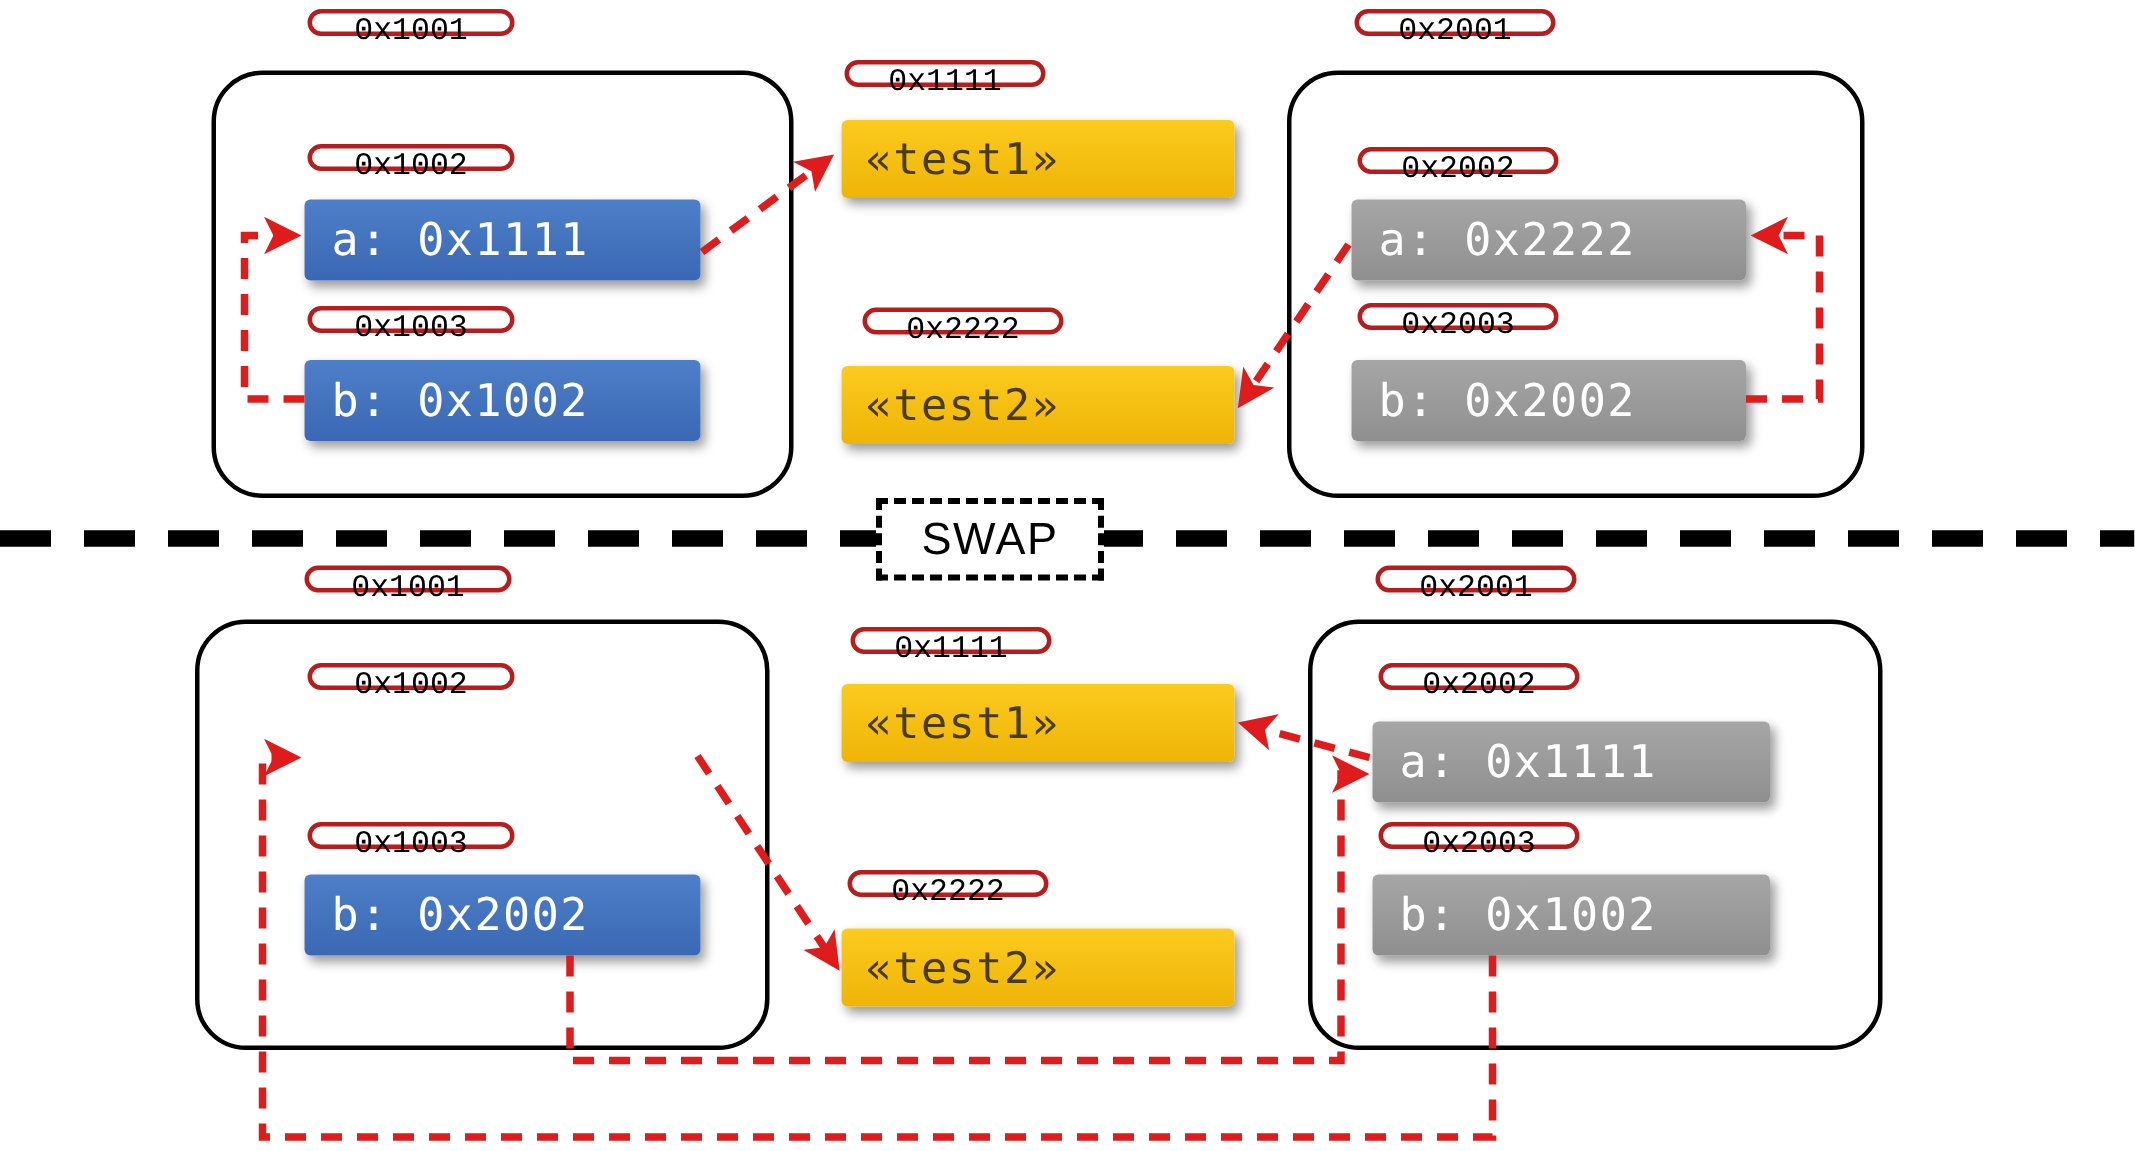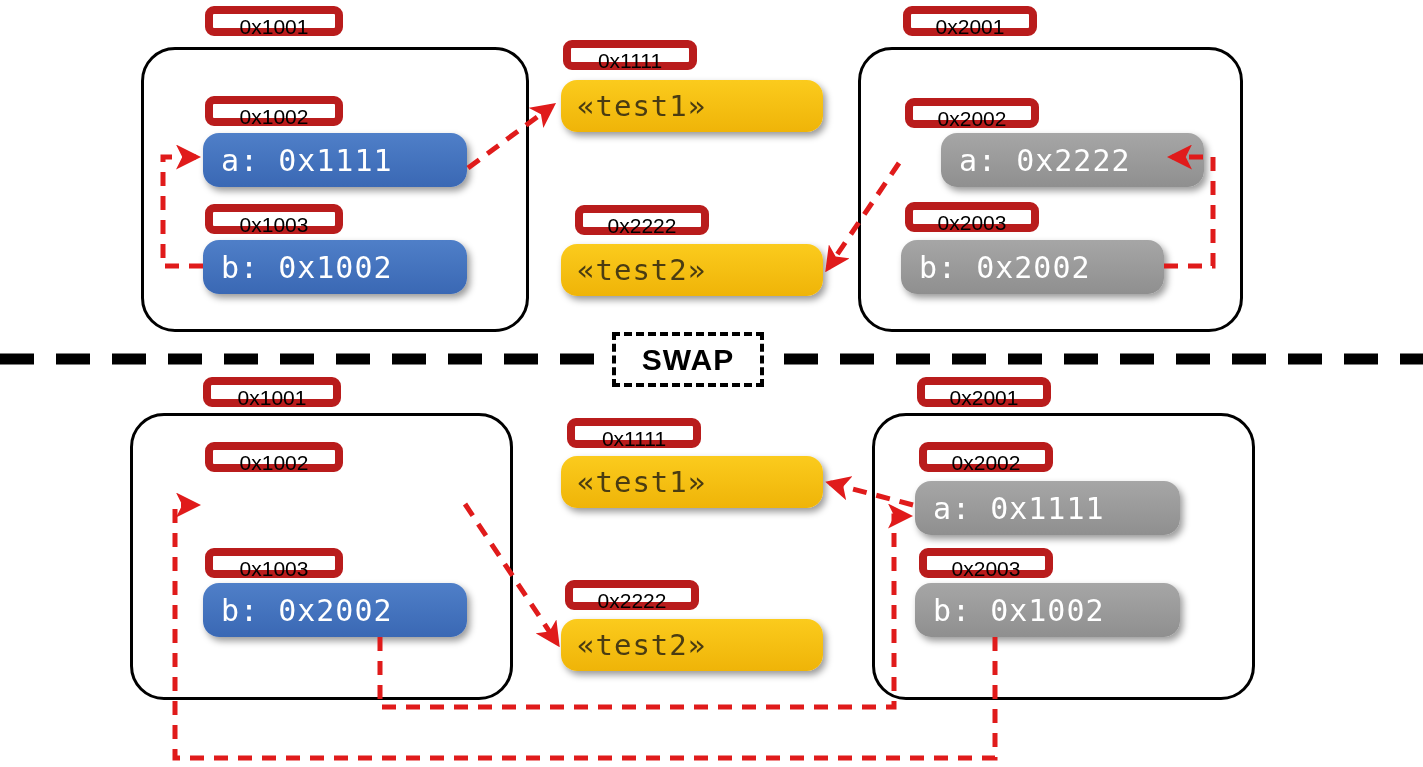--- a/index.html
+++ b/index.html
@@ -5,27 +5,27 @@
   html,body{margin:0;padding:0;background:#fff;}
   body{width:1423px;height:767px;position:relative;overflow:hidden;
        font-family:"DejaVu Sans Mono",monospace;}
   #stage{position:absolute;inset:0;width:1423px;height:767px;}
 
   
   .container{position:absolute;border:3px solid #000;border-radius:34px;
              background:#fff;box-sizing:border-box;}
 
   
-  .addr{position:absolute;border:8px solid #b91c1c;border-radius:9px;background:#fff;
-        height:30px;line-height:26px;text-align:center;box-sizing:border-box;
+  .addr{position:absolute;border:3px solid #b91c1c;border-radius:9px;background:#fff;
+        height:18px;line-height:26px;text-align:center;box-sizing:border-box;
         font-size:21px;color:#000;letter-spacing:0px;z-index:6;
-        font-family:Liberation Sans, sans-serif;}
+        font-family:Liberation Mono, monospace;}
 
   
-  .slot{position:absolute;border-radius:16px;box-sizing:border-box;
+  .slot{position:absolute;border-radius:4px;box-sizing:border-box;
         display:flex;align-items:center;z-index:5;
         font-size:30px;letter-spacing:1px;white-space:pre;
         box-shadow:3px 4px 7px rgba(0,0,0,0.40);
         font-family:"DejaVu Sans Mono",monospace;}
   .slot.blue{background:linear-gradient(180deg,#4f7fc8 0%,#3a68b4 100%);color:#fff;
              padding-left:18px;}
   .slot.gray{background:linear-gradient(180deg,#a6a6a6 0%,#8f8f8f 100%);color:#fff;
              padding-left:18px;}
   .slot.yellow{background:linear-gradient(180deg,#fbcb1d 0%,#efb408 100%);color:#4a3c12;
                padding-left:16px;font-size:29px;}
@@ -57,26 +57,26 @@
   <div class="addr" style="left:563px;top:40px;width:134px;">0x1111</div>
   <div class="slot yellow" style="left:561px;top:80px;width:262px;height:52px;">«test1»</div>
 
   <div class="addr" style="left:575px;top:205px;width:134px;">0x2222</div>
   <div class="slot yellow" style="left:561px;top:244px;width:262px;height:52px;">«test2»</div>
 
   <div class="addr" style="left:903px;top:6px;width:134px;">0x2001</div>
   <div class="container" style="left:858px;top:47px;width:385px;height:285px;"></div>
 
   <div class="addr" style="left:905px;top:98px;width:134px;">0x2002</div>
-  <div class="slot gray" style="left:901px;top:133px;width:263px;height:54px;margin-left:40px;">a: 0x2222</div>
+  <div class="slot gray" style="left:901px;top:133px;width:263px;height:54px;">a: 0x2222</div>
 
   <div class="addr" style="left:905px;top:202px;width:134px;">0x2003</div>
   <div class="slot gray" style="left:901px;top:240px;width:263px;height:54px;">b: 0x2002</div>
 
-  <div class="swap-badge" style="left:612px;top:332px;width:152px;height:55px;font-weight:bold;">SWAP</div>
+  <div class="swap-badge" style="left:584px;top:332px;width:152px;height:55px;">SWAP</div>
 
   <div class="addr" style="left:203px;top:377px;width:138px;">0x1001</div>
   <div class="container" style="left:130px;top:413px;width:383px;height:287px;"></div>
 
   <div class="addr" style="left:205px;top:442px;width:138px;">0x1002</div>
 
   <div class="addr" style="left:205px;top:548px;width:138px;">0x1003</div>
   <div class="slot blue" style="left:203px;top:583px;width:264px;height:54px;">b: 0x2002</div>
 
   <div class="addr" style="left:567px;top:418px;width:134px;">0x1111</div>

